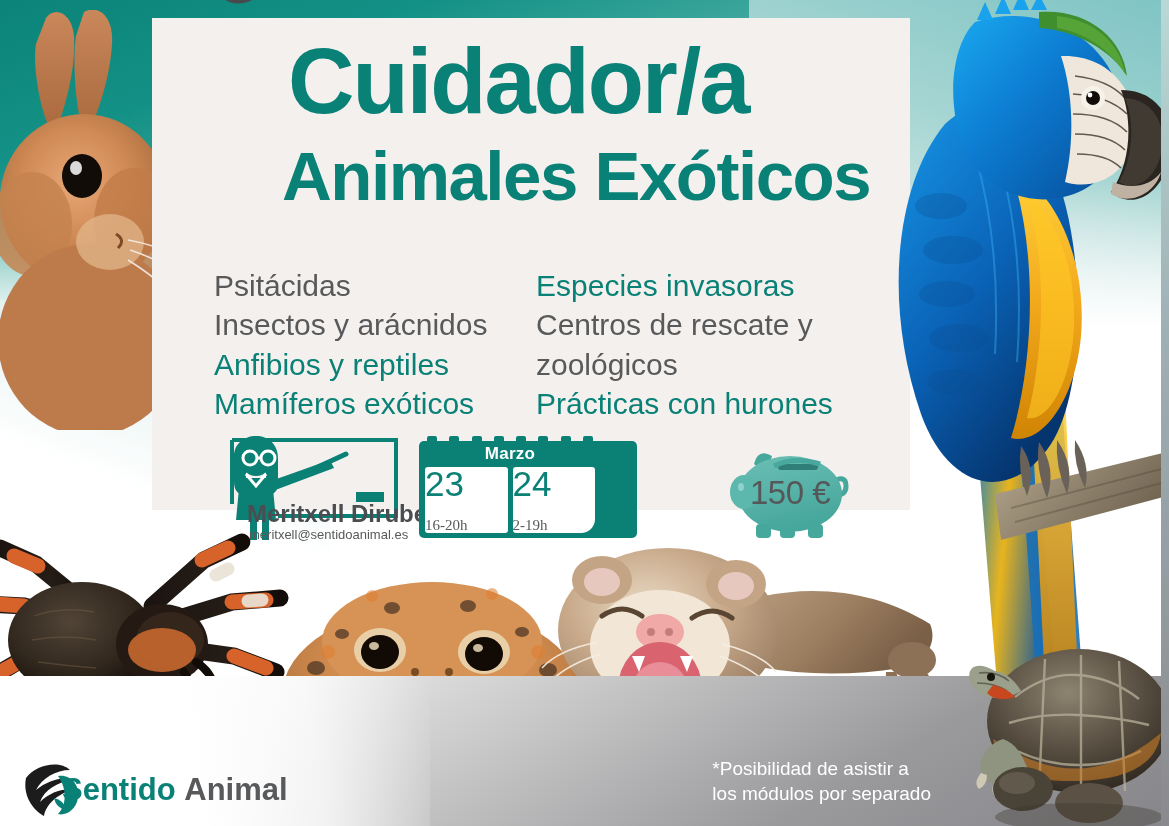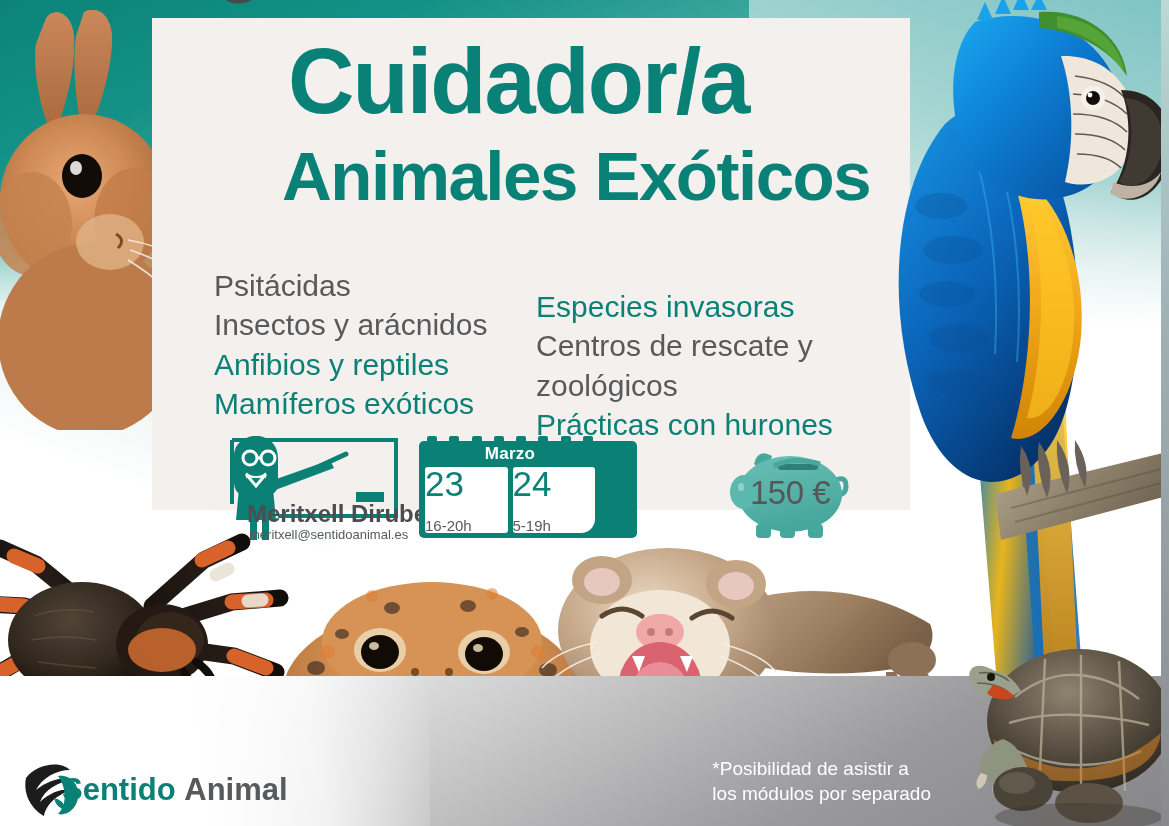--- a/index.html
+++ b/index.html
@@ -65,21 +65,21 @@
     letter-spacing:-2px; line-height:0.98; white-space:nowrap;
   }
   .title-sub {
     position:absolute; left:282px; top:142px;
     font-size:69px; font-weight:700; color:#0a8176;
     letter-spacing:-1.5px; line-height:1; white-space:nowrap;
   }
 
   
   .topics { position:absolute; left:214px; top:266px; }
-  .topics-col2 { position:absolute; left:536px; top:266px;margin-top:21px; }
+  .topics-col2 { position:absolute; left:536px; top:266px; }
   .topic {
     font-size:30px; line-height:1.31; white-space:nowrap;
     font-weight:400;
   }
   .topic.gray { color:#58595b; }
   .topic.teal { color:#0a8176; }
 
   
   .teacher { position:absolute; left:210px; top:434px; width:200px; height:108px; }
   .teacher-name {
@@ -102,21 +102,21 @@
     position:absolute; left:0; top:3px; width:182px; text-align:center;
     color:#ffffff; font-size:17px; font-weight:700; letter-spacing:0.3px;
   }
   .cal-cells { position:absolute; left:6px; top:26px; width:170px; height:66px; display:flex; gap:5px; }
   .cal-cell {
     flex:1; background:#ffffff; border-radius:3px;
     display:flex; flex-direction:column; justify-content:center;
   }
   .cal-cell:last-child { border-bottom-right-radius:14px; }
   .cal-day { font-size:35px; font-weight:400; color:#0b8176; line-height:1; }
-  .cal-time { font-size:15px; color:#58595b; margin-top:16px; }
+  .cal-time { font-size:15px; color:#58595b; margin-top:16px;font-family:Liberation Serif, serif; }
 
   
   .location { position:absolute; left:641px; top:442px; width:98px; }
   .loc-pin { width:100%; height:58px; display:flex; justify-content:center; }
   .loc-label {
     margin-top:4px; text-align:center; font-size:22px; color:#4b4d50; white-space:nowrap;
   }
 
   
   .price { position:absolute; left:726px; top:440px; width:128px; height:100px; }
@@ -362,21 +362,21 @@
         <span class="cal-tab"></span>
     </div>
     <div class="cal-month">Marzo</div>
     <div class="cal-cells">
       <div class="cal-cell">
         <div class="cal-day">23</div>
         <div class="cal-time">16-20h</div>
       </div>
       <div class="cal-cell">
         <div class="cal-day">24</div>
-        <div class="cal-time">5-19h</div>
+        <div class="cal-time">2-19h</div>
       </div>
     </div>
   </div>
 
 
   <div class="price">
     <svg viewBox="0 0 128 100" width="128" height="100">
       <defs>
         <linearGradient id="pigG" x1="0" y1="0" x2="0.3" y2="1">
           <stop offset="0%" stop-color="#6cbfb5"></stop>

